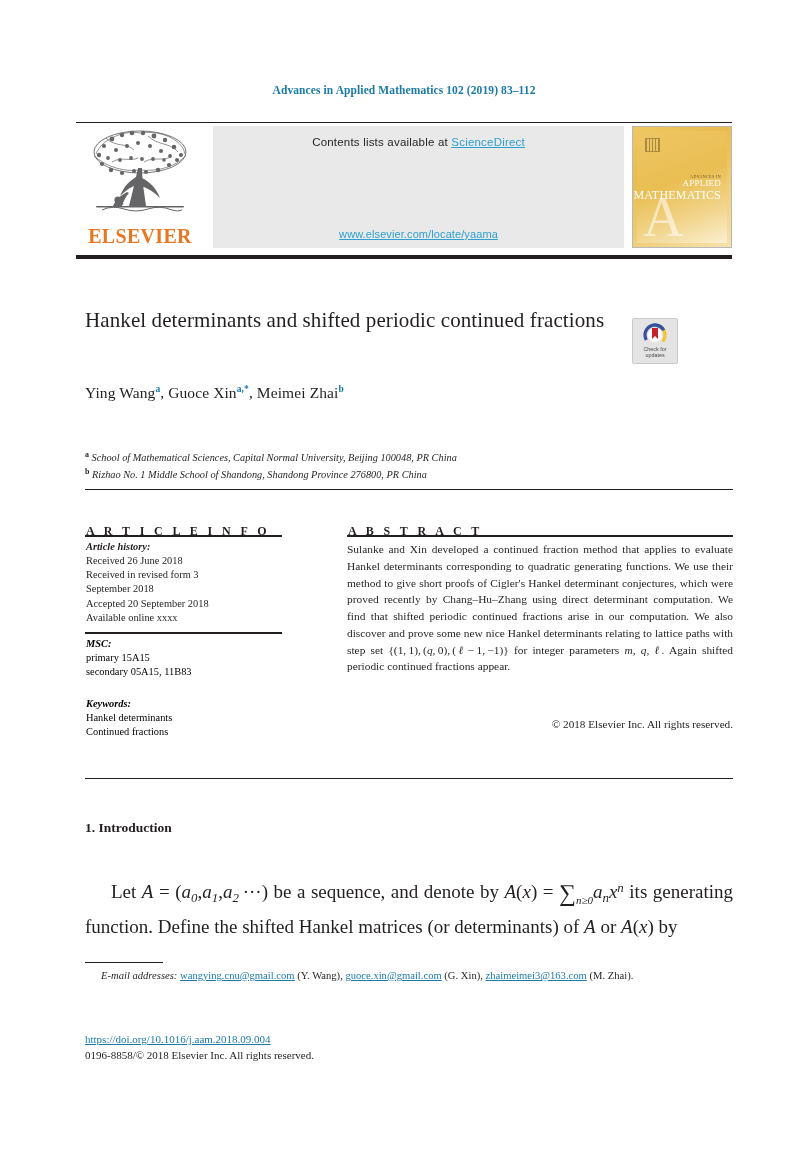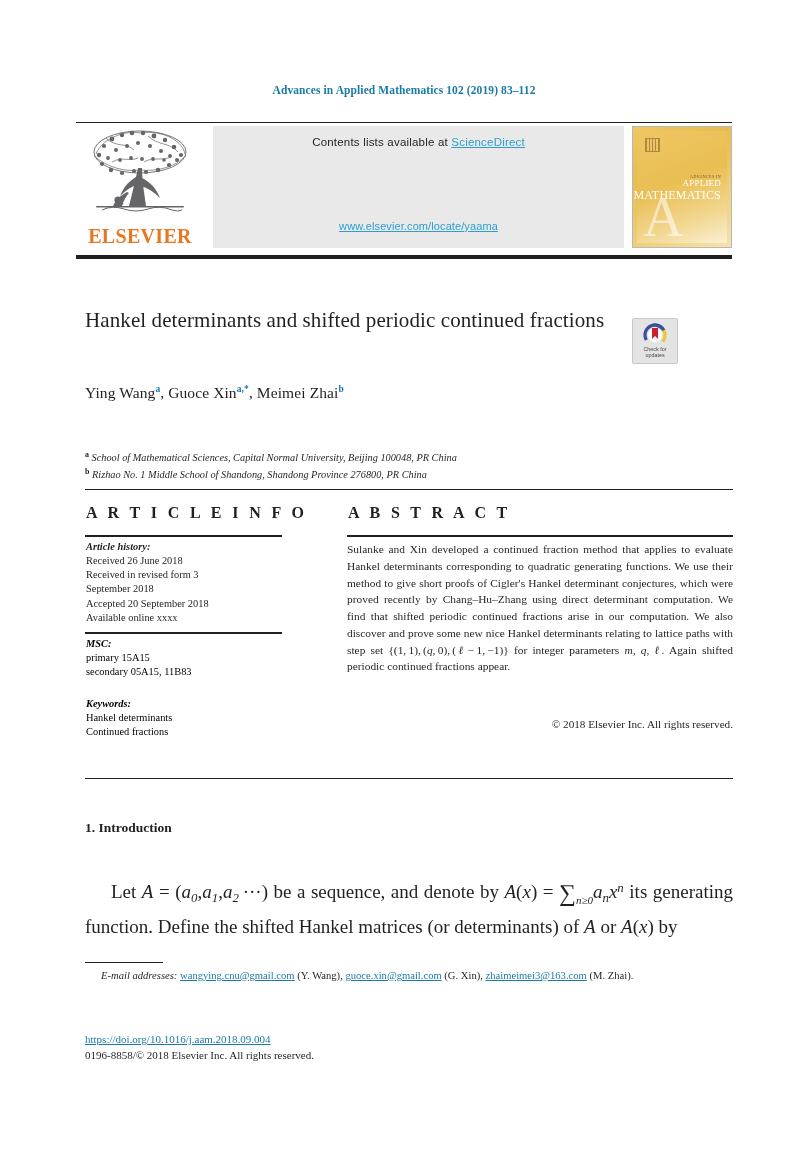--- a/index.html
+++ b/index.html
@@ -77,21 +77,21 @@
   .masthead-box {
     position: absolute;
     left: 137px; top: 2px;
     width: 411px;
     height: 122px;
     background: #e9e9e9;
     display: flex;
     flex-direction: column;
     align-items: center;
     justify-content: space-between;
-    padding: 10px 0 16px 0;
+    padding: 10px 0 8px 0;
     box-sizing: border-box;
   }
   .contents-line {
     font-family: "Liberation Sans", sans-serif;
     font-size: 11.5px;
     color: #231f20;
     letter-spacing: 0.2px;
   }
   .sd-link { color: #2d9fd0; }
   .journal-title {
@@ -229,24 +229,25 @@
   
   .rule-full-1 {
     position: absolute;
     left: 85px; top: 489px;
     width: 648px; height: 1px;
     background: #231f20;
   }
   .colhead {
     position: absolute;
     font-family: "Liberation Serif", serif;
-    font-size: 16px;
+    font-size: 12px;
     font-weight: bold;
     letter-spacing: 3.4px;
     color: #231f20;
+    margin-top: 20px;
   }
   .colhead.info { left: 86px; top: 504px; }
   .colhead.abs  { left: 348px; top: 504px; }
 
   .rule-info {
     position: absolute;
     left: 85px; top: 535px;
     width: 197px; height: 1.6px;
     background: #231f20;
   }

